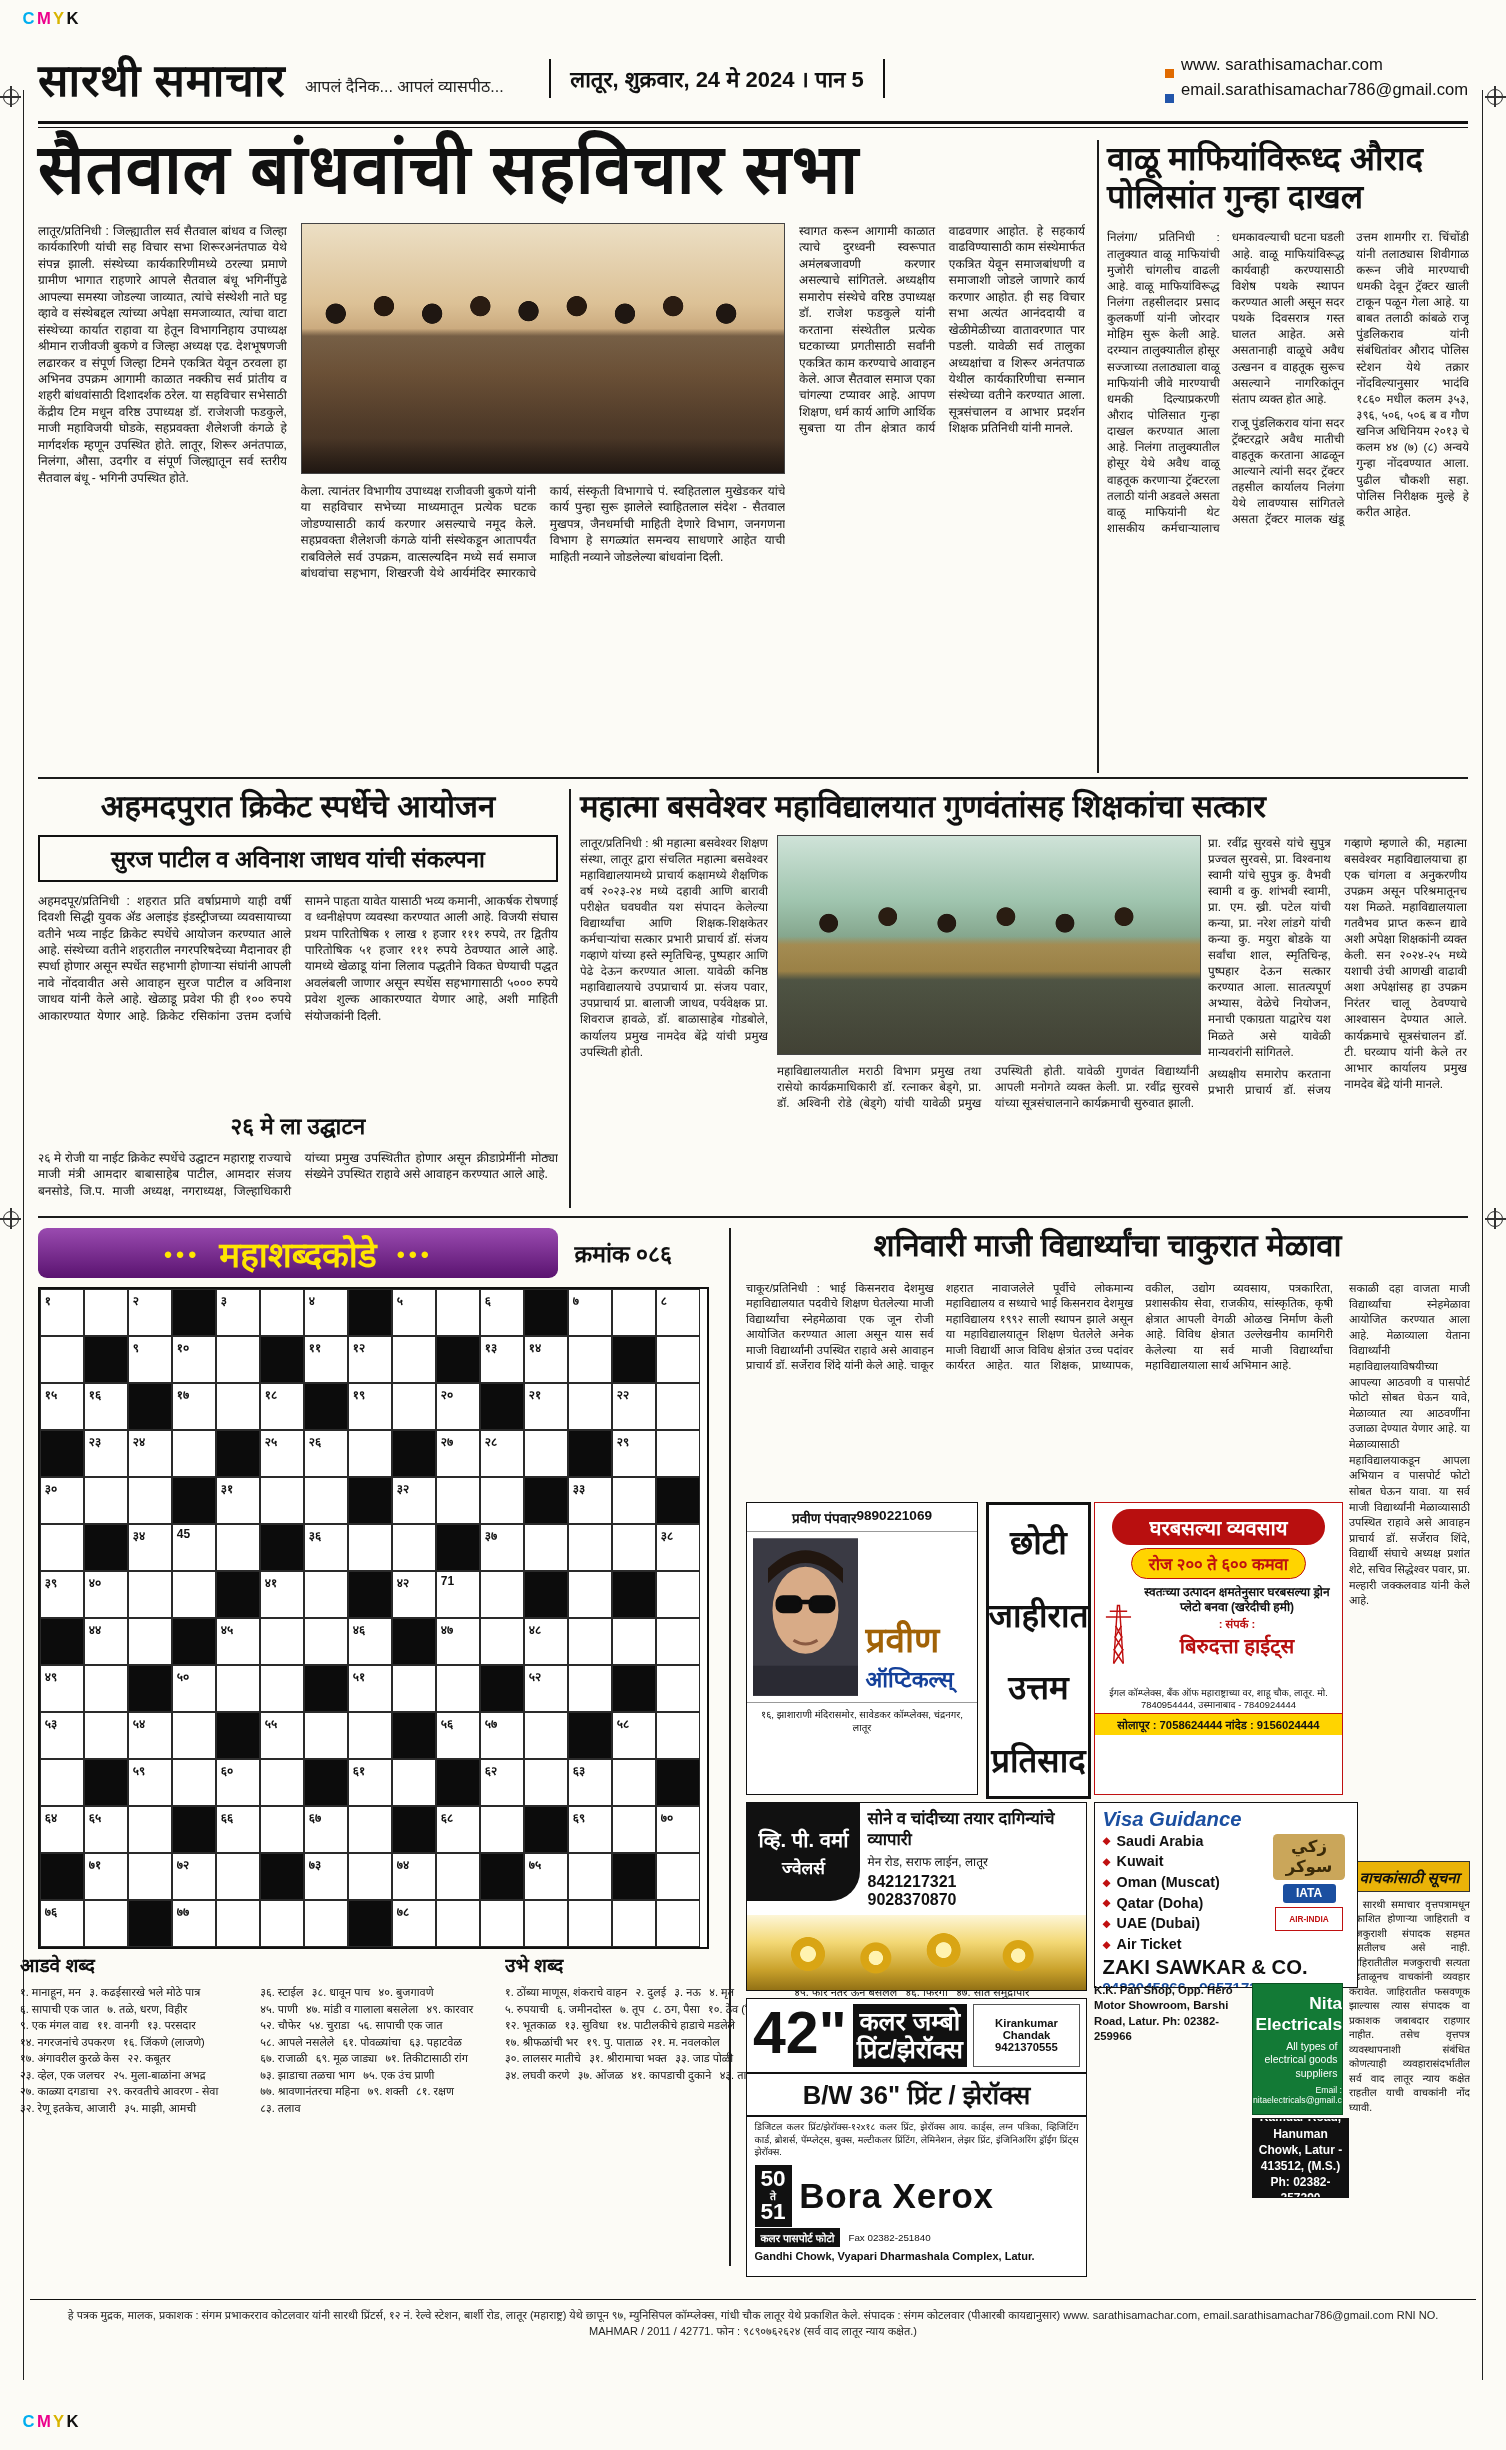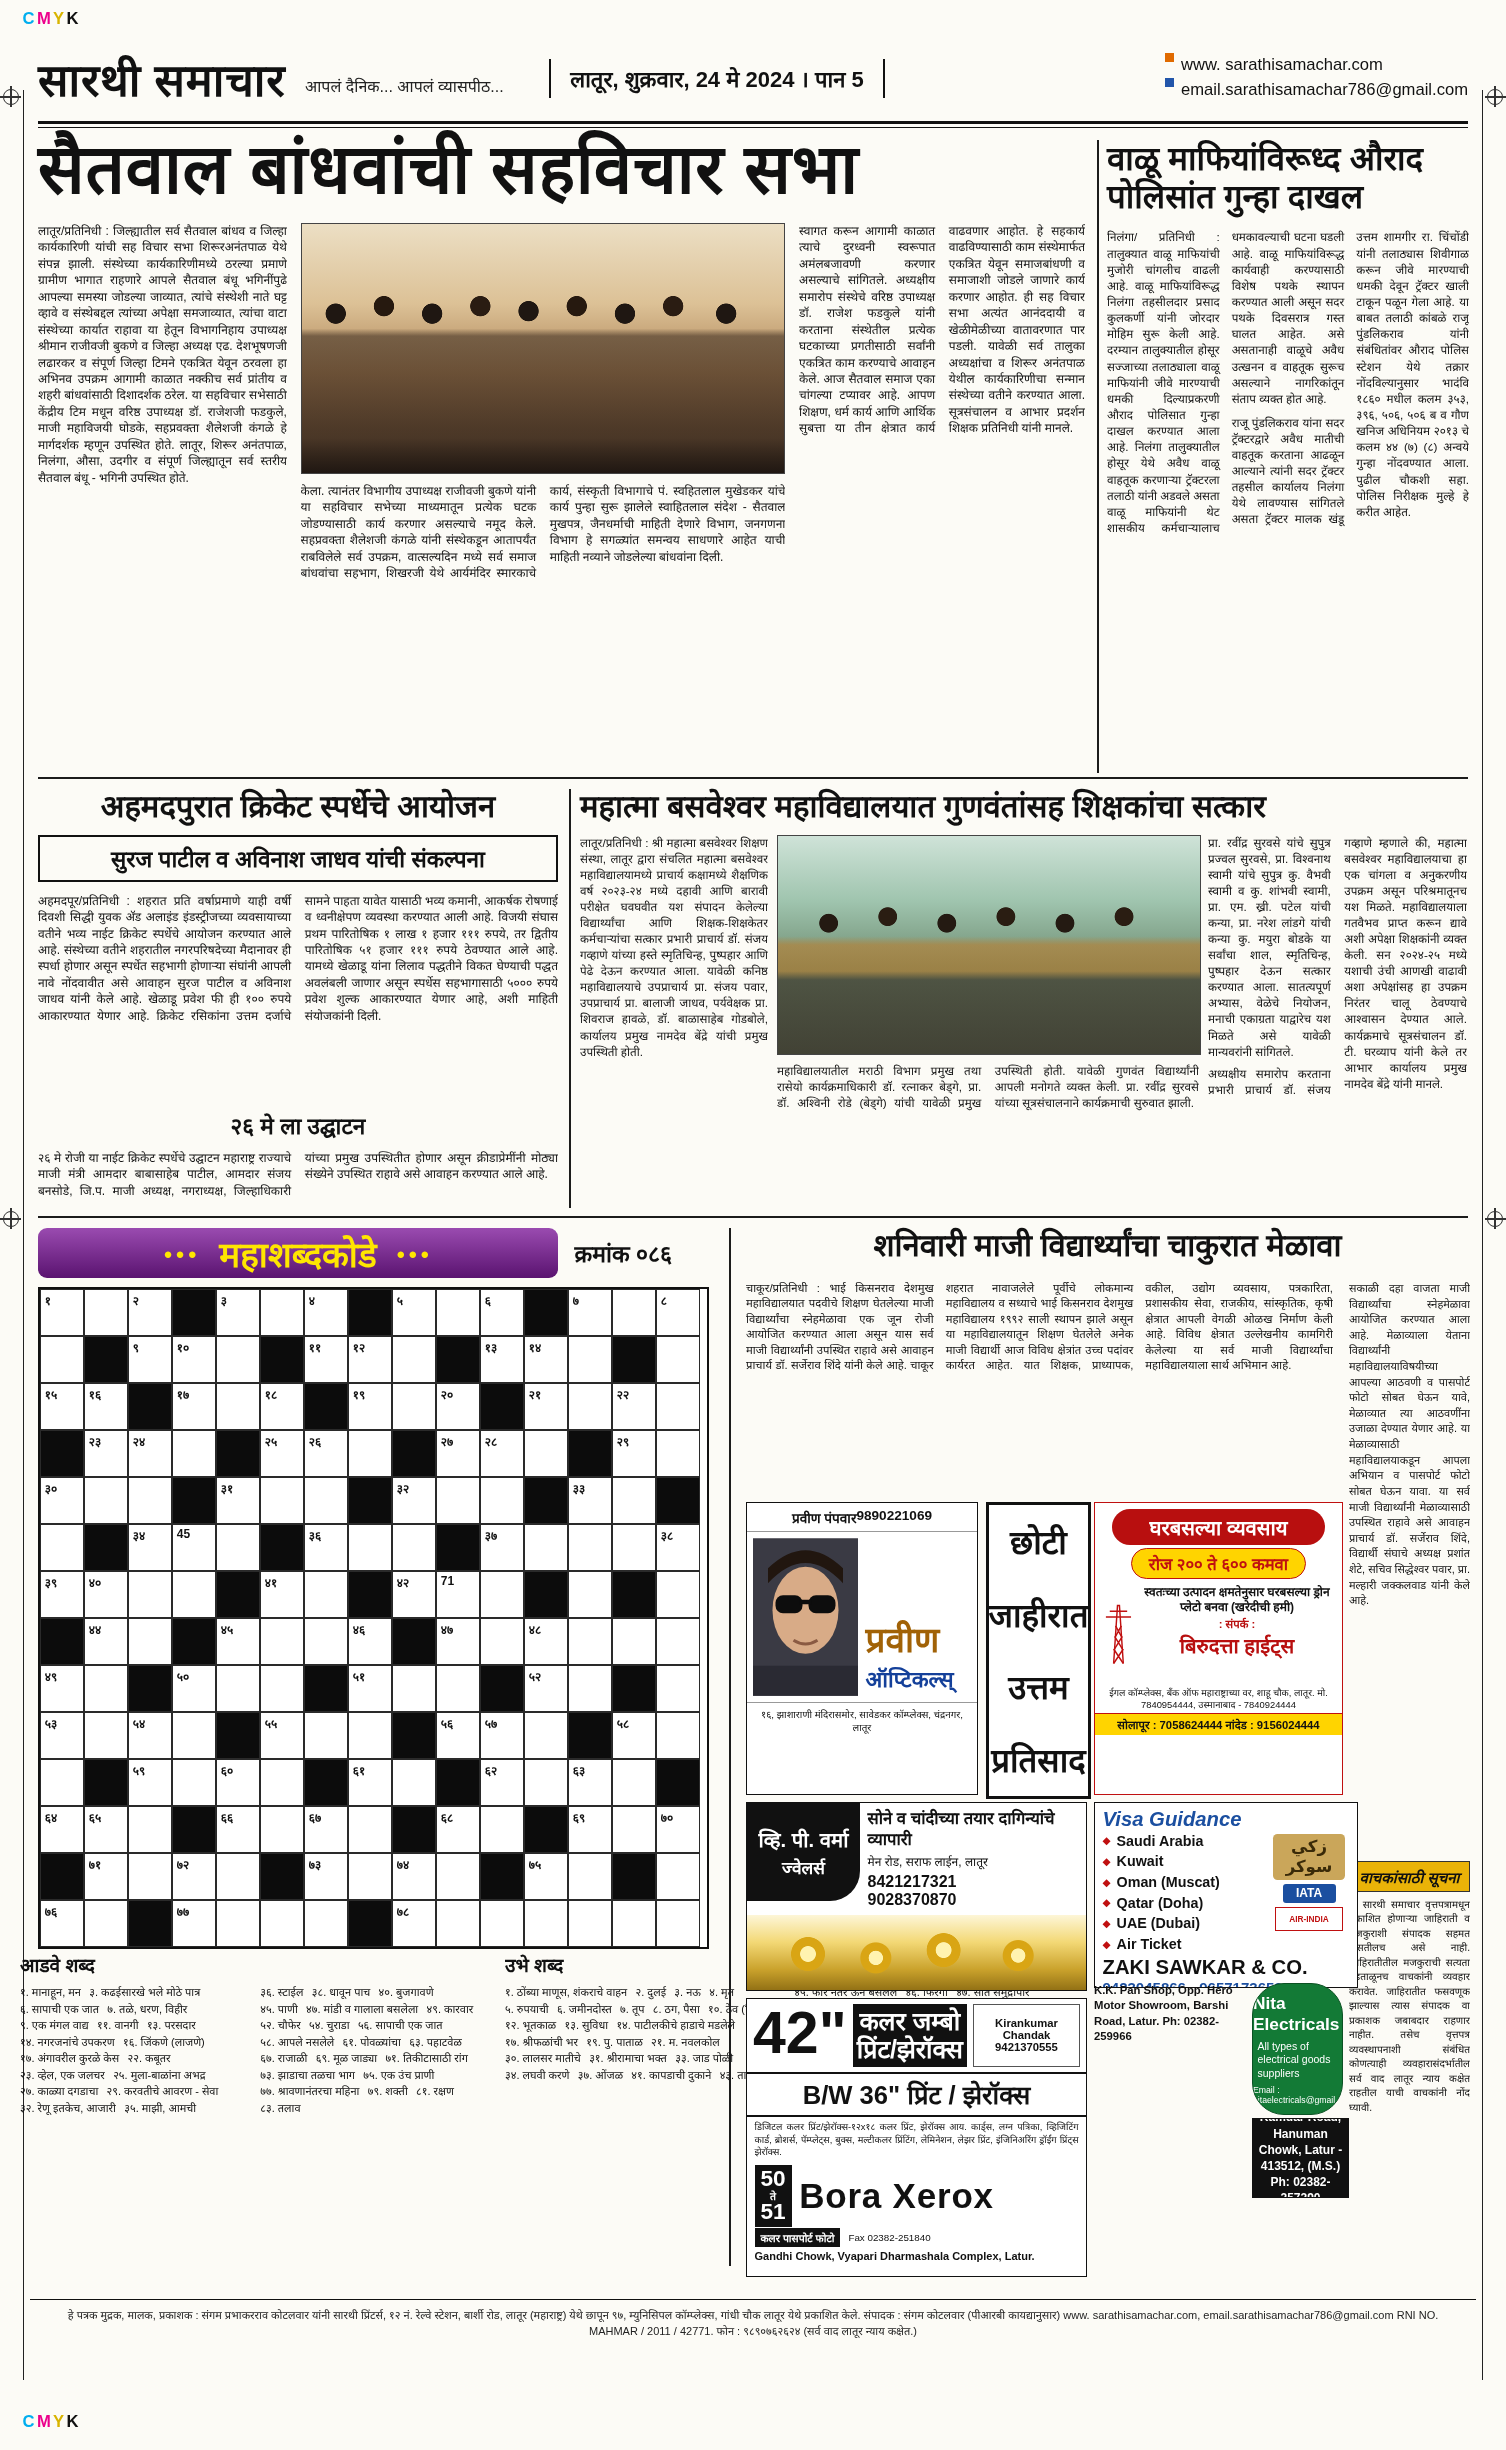--- a/index.html
+++ b/index.html
@@ -16,21 +16,21 @@
   .regmark:before,.regmark:after{content:"";position:absolute;background:#333;}
   .regmark:before{left:50%;top:-3.8px;width:1.5px;height:21px;margin-left:-0.8px;}
   .regmark:after{top:50%;left:-3.8px;height:1.5px;width:21px;margin-top:-0.8px;}
 
   
   .masthead{position:absolute;top:39px;left:38px;right:38px;height:78px;display:flex;align-items:center;}
   .brand{font-size:45px;font-weight:900;letter-spacing:0.8px;}
   .tagline{font-size:16px;margin-left:19.6px;margin-top:16.6px;color:#222;}
   .dateline{font-size:22px;font-weight:800;margin-left:45px;padding:4.5px 19.6px;border-left:2.3px solid #111;border-right:2.3px solid #111;white-space:nowrap;}
   .contact{margin-left:auto;font-size:16.6px;line-height:1.5;}
-  .contact-line{display:flex;align-items:flex-start;gap:6.8px;}
+  .contact-line{display:flex;align-items:flex-end;gap:6.8px;}
   .sq{width:9px;height:9px;display:inline-block;}
   .sq1{background:#e06a00;} .sq2{background:#2255aa;}
   .toprule{position:absolute;left:38px;right:38px;top:121px;border-top:3px solid #111;}
   .toprule2{position:absolute;left:38px;right:38px;top:127px;border-top:0.8px solid #111;}
 
   
   .txt{font-size:12px;line-height:1.37;text-align:justify;color:#141414;overflow:hidden;}
   .cols2{column-count:2;column-gap:13.6px;}
   .cols3{column-count:3;column-gap:12px;}
   .h-main{font-size:69px;font-weight:900;line-height:1.05;letter-spacing:0.8px;}
@@ -138,21 +138,21 @@
   .p42-details{font-size:9.4px;line-height:1.35;text-align:justify;padding:4.5px 7.5px;}
   .bora-row{display:flex;align-items:center;gap:7.5px;padding:1.5px 7.5px;}
   .bora-range{background:#111;color:#fff;font-weight:900;text-align:center;padding:3px 6px;line-height:1;}
   .bora-range .big{font-size:22.6px;} .bora-range .small{font-size:10.5px;display:block;}
   .bora-brand{font-size:35px;font-weight:900;letter-spacing:0.8px;}
   .bora-sub{display:flex;gap:8px;align-items:center;padding:0 7.5px;}
   .bora-pass{background:#111;color:#fff;font-size:10.5px;font-weight:700;padding:2.3px 6px;}
   .bora-fax{font-size:9.8px;}
   .bora-addr{font-size:11px;font-weight:700;padding:3px 7.5px;}
 
-  .nita{background:#137a36;color:#fff;text-align:left;display:flex;flex-direction:column;justify-content:center;gap:4.5px;border-color:#0b5223;border-radius:32px;}
+  .nita{background:#137a36;color:#fff;text-align:right;display:flex;flex-direction:column;justify-content:center;gap:4.5px;border-color:#0b5223;}
   .nita-brand{font-size:17.3px;font-weight:900;}
   .nita-text{font-size:10.5px;line-height:1.3;padding:0 4.5px;}
   .nita-email{font-size:8.7px;}
   .kamdar{background:#111;color:#fff;font-size:12px;font-weight:700;text-align:center;display:flex;align-items:center;justify-content:center;line-height:1.35;padding:3px;}
 
   .footer-rule{position:absolute;left:30px;right:30px;top:2299px;border-top:1.5px solid #111;}
   .footer-line{position:absolute;left:45px;right:45px;top:2308px;font-size:11px;line-height:1.45;text-align:center;color:#222;}
 </style>
 </head>
 <body>

